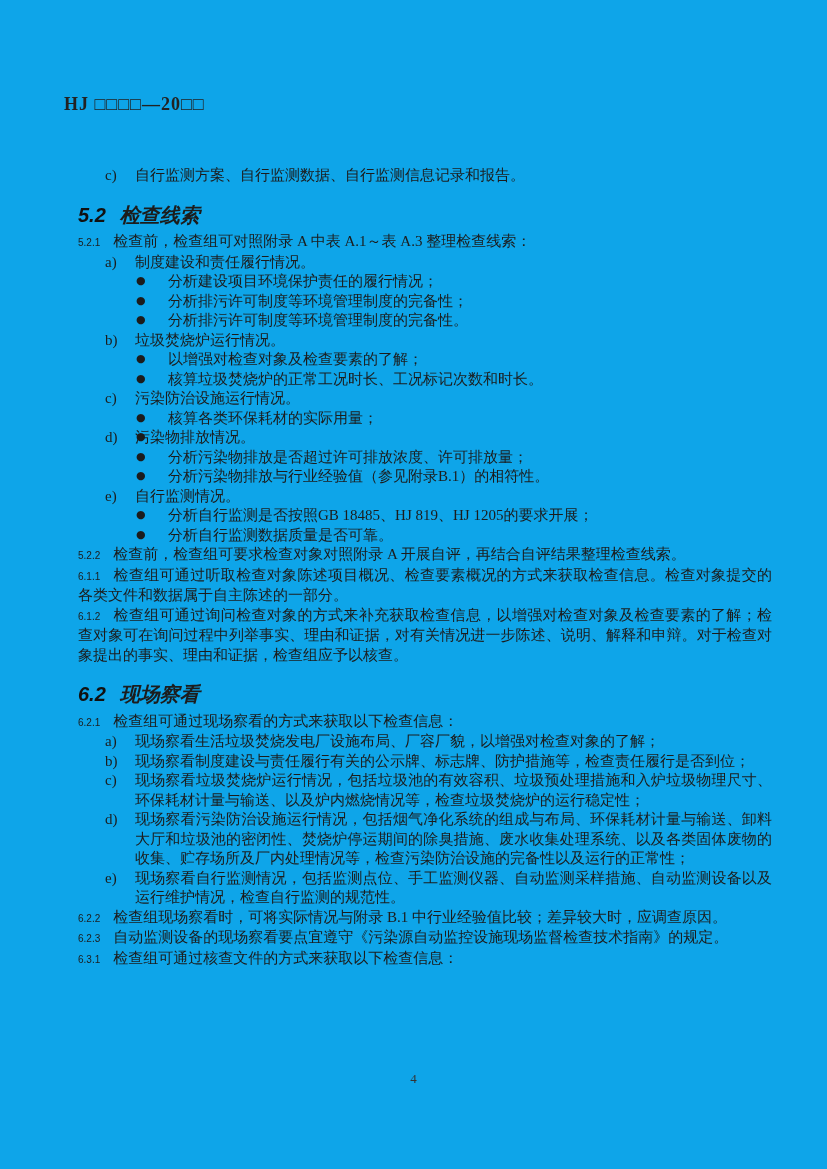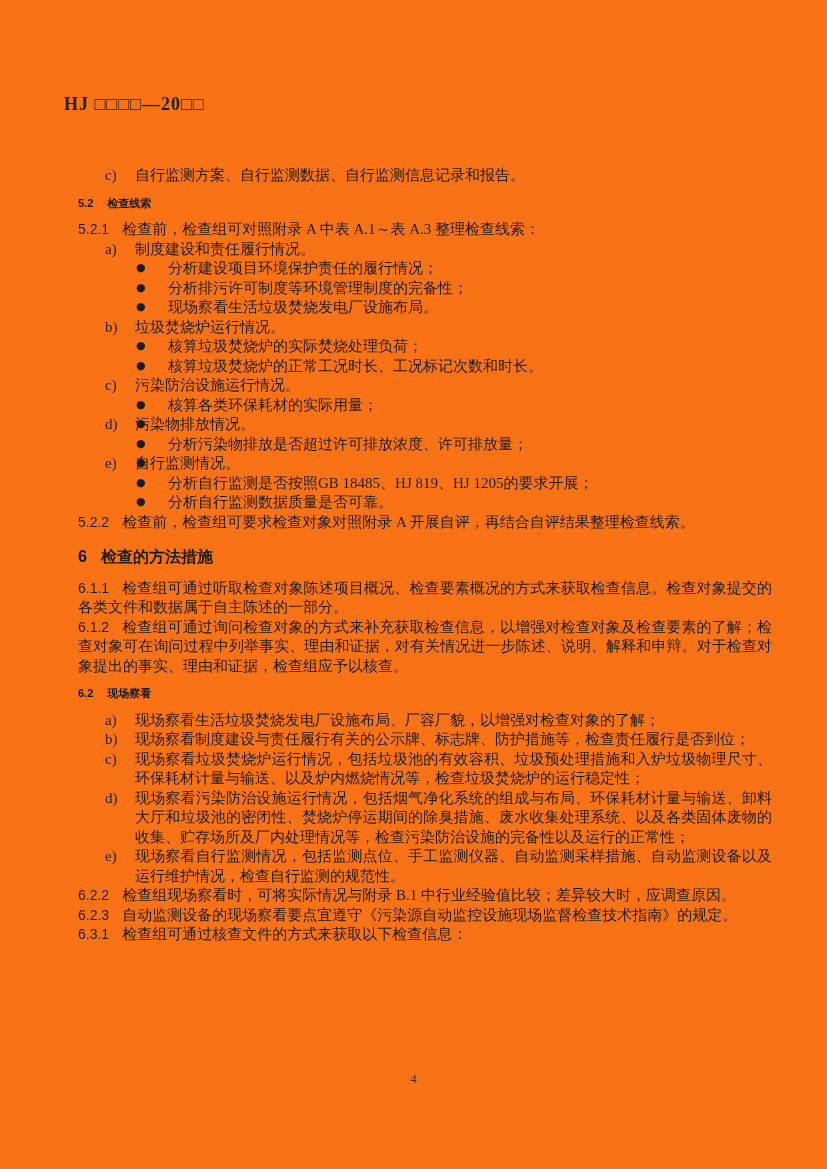--- a/index.html
+++ b/index.html
@@ -1,20 +1,20 @@
 <!DOCTYPE html>
 <html><head>
 <meta charset="utf-8">
 <style>
   html, body { margin: 0; padding: 0; background: #ffffff; }
   .page {
     position: relative;
     width: 827px;
     height: 1169px;
-    background: #f97316;
+    background: #0ea5e9;
     overflow: hidden;
     color: #1c1c1c;
     font-family: "Liberation Serif", "DejaVu Serif", serif;
   }
   .doc-header {
     position: absolute;
     left: 64px;
     top: 94px;
     font-family: "Liberation Serif", "DejaVu Serif", serif;
     font-weight: bold;
@@ -28,21 +28,21 @@
     top: 166px;
     width: 694px;
     font-size: 15px;
     line-height: 19.5px;
   }
   .blk { position: relative; text-align: justify; }
   .blk .txt { color: #1c1c1c; }
   
   .clause .label {
     font-family: "Liberation Sans", "DejaVu Sans", sans-serif;
-    font-size: 14px;
+    font-size: 10px;
     margin-right: 13px;
     white-space: nowrap;
   }
   
   .letter { padding-left: 57px; }
   .letter .label {
     position: absolute;
     left: 27px;
     top: 0;
     font-family: "Liberation Serif", "DejaVu Serif", serif;
@@ -57,21 +57,21 @@
     font-family: "DejaVu Sans", sans-serif;
   }
   
   .heading1, .heading2 {
     font-family: "Liberation Sans", "DejaVu Sans", sans-serif;
     font-weight: bold;
     text-align: left;
     color: #111;
   }
   .heading1 { font-size: 16px; margin: 15px 0 12px; }
-  .heading2 { font-size: 11px; margin: 8px 0 7px; }
+  .heading2 { font-size: 20px; margin: 20px 0 7px; font-style: italic; }
   .heading1 .label, .heading2 .label { margin-right: 14px; }
   .page-number {
     position: absolute;
     left: 0;
     right: 0;
     top: 1071px;
     text-align: center;
     font-size: 13px;
     color: #333;
     font-family: "Liberation Serif", "DejaVu Serif", serif;
@@ -83,38 +83,38 @@
 <div class="page">
   <div class="doc-header">HJ □□□□—20□□</div>
 
   <div class="content" id="content">
       <div class="blk letter"><span class="label">c)</span><span class="txt">自行监测方案、自行监测数据、自行监测信息记录和报告。</span></div>
       <div class="blk heading2"><span class="label">5.2</span><span class="txt">检查线索</span></div>
       <div class="blk clause"><span class="label">5.2.1</span><span class="txt">检查前，检查组可对照附录 A 中表 A.1～表 A.3 整理检查线索：</span></div>
       <div class="blk letter"><span class="label">a)</span><span class="txt">制度建设和责任履行情况。</span></div>
       <div class="blk bullet"><span class="label">●</span><span class="txt">分析建设项目环境保护责任的履行情况；</span></div>
       <div class="blk bullet"><span class="label">●</span><span class="txt">分析排污许可制度等环境管理制度的完备性；</span></div>
-      <div class="blk bullet"><span class="label">●</span><span class="txt">现场察看生活垃圾焚烧发电厂设施布局。</span></div>
+      <div class="blk bullet"><span class="label">●</span><span class="txt">分析排污许可制度等环境管理制度的完备性。</span></div>
       <div class="blk letter"><span class="label">b)</span><span class="txt">垃圾焚烧炉运行情况。</span></div>
-      <div class="blk bullet"><span class="label">●</span><span class="txt">核算垃圾焚烧炉的实际焚烧处理负荷；</span></div>
+      <div class="blk bullet"><span class="label">●</span><span class="txt">以增强对检查对象及检查要素的了解；</span></div>
       <div class="blk bullet"><span class="label">●</span><span class="txt">核算垃圾焚烧炉的正常工况时长、工况标记次数和时长。</span></div>
       <div class="blk letter"><span class="label">c)</span><span class="txt">污染防治设施运行情况。</span></div>
       <div class="blk bullet"><span class="label">●</span><span class="txt">核算各类环保耗材的实际用量；</span></div>
       <div class="blk bullet"><span class="label">●</span></div>
       <div class="blk letter"><span class="label">d)</span><span class="txt">污染物排放情况。</span></div>
       <div class="blk bullet"><span class="label">●</span><span class="txt">分析污染物排放是否超过许可排放浓度、许可排放量；</span></div>
-      <div class="blk bullet"><span class="label">●</span></div>
+      <div class="blk bullet"><span class="label">●</span><span class="txt">分析污染物排放与行业经验值（参见附录B.1）的相符性。</span></div>
       <div class="blk letter"><span class="label">e)</span><span class="txt">自行监测情况。</span></div>
       <div class="blk bullet"><span class="label">●</span><span class="txt">分析自行监测是否按照GB 18485、HJ 819、HJ 1205的要求开展；</span></div>
       <div class="blk bullet"><span class="label">●</span><span class="txt">分析自行监测数据质量是否可靠。</span></div>
       <div class="blk clause"><span class="label">5.2.2</span><span class="txt">检查前，检查组可要求检查对象对照附录 A 开展自评，再结合自评结果整理检查线索。</span></div>
-      <div class="blk heading1"><span class="label">6</span><span class="txt">检查的方法措施</span></div>
       <div class="blk clause"><span class="label">6.1.1</span><span class="txt">检查组可通过听取检查对象陈述项目概况、检查要素概况的方式来获取检查信息。检查对象提交的各类文件和数据属于自主陈述的一部分。</span></div>
       <div class="blk clause"><span class="label">6.1.2</span><span class="txt">检查组可通过询问检查对象的方式来补充获取检查信息，以增强对检查对象及检查要素的了解；检查对象可在询问过程中列举事实、理由和证据，对有关情况进一步陈述、说明、解释和申辩。对于检查对象提出的事实、理由和证据，检查组应予以核查。</span></div>
       <div class="blk heading2"><span class="label">6.2</span><span class="txt">现场察看</span></div>
+      <div class="blk clause"><span class="label">6.2.1</span><span class="txt">检查组可通过现场察看的方式来获取以下检查信息：</span></div>
       <div class="blk letter"><span class="label">a)</span><span class="txt">现场察看生活垃圾焚烧发电厂设施布局、厂容厂貌，以增强对检查对象的了解；</span></div>
       <div class="blk letter"><span class="label">b)</span><span class="txt">现场察看制度建设与责任履行有关的公示牌、标志牌、防护措施等，检查责任履行是否到位；</span></div>
       <div class="blk letter"><span class="label">c)</span><span class="txt">现场察看垃圾焚烧炉运行情况，包括垃圾池的有效容积、垃圾预处理措施和入炉垃圾物理尺寸、环保耗材计量与输送、以及炉内燃烧情况等，检查垃圾焚烧炉的运行稳定性；</span></div>
       <div class="blk letter"><span class="label">d)</span><span class="txt">现场察看污染防治设施运行情况，包括烟气净化系统的组成与布局、环保耗材计量与输送、卸料大厅和垃圾池的密闭性、焚烧炉停运期间的除臭措施、废水收集处理系统、以及各类固体废物的收集、贮存场所及厂内处理情况等，检查污染防治设施的完备性以及运行的正常性；</span></div>
       <div class="blk letter"><span class="label">e)</span><span class="txt">现场察看自行监测情况，包括监测点位、手工监测仪器、自动监测采样措施、自动监测设备以及运行维护情况，检查自行监测的规范性。</span></div>
       <div class="blk clause"><span class="label">6.2.2</span><span class="txt">检查组现场察看时，可将实际情况与附录 B.1 中行业经验值比较；差异较大时，应调查原因。</span></div>
       <div class="blk clause"><span class="label">6.2.3</span><span class="txt">自动监测设备的现场察看要点宜遵守《污染源自动监控设施现场监督检查技术指南》的规定。</span></div>
       <div class="blk clause"><span class="label">6.3.1</span><span class="txt">检查组可通过核查文件的方式来获取以下检查信息：</span></div>
     </div>
 

